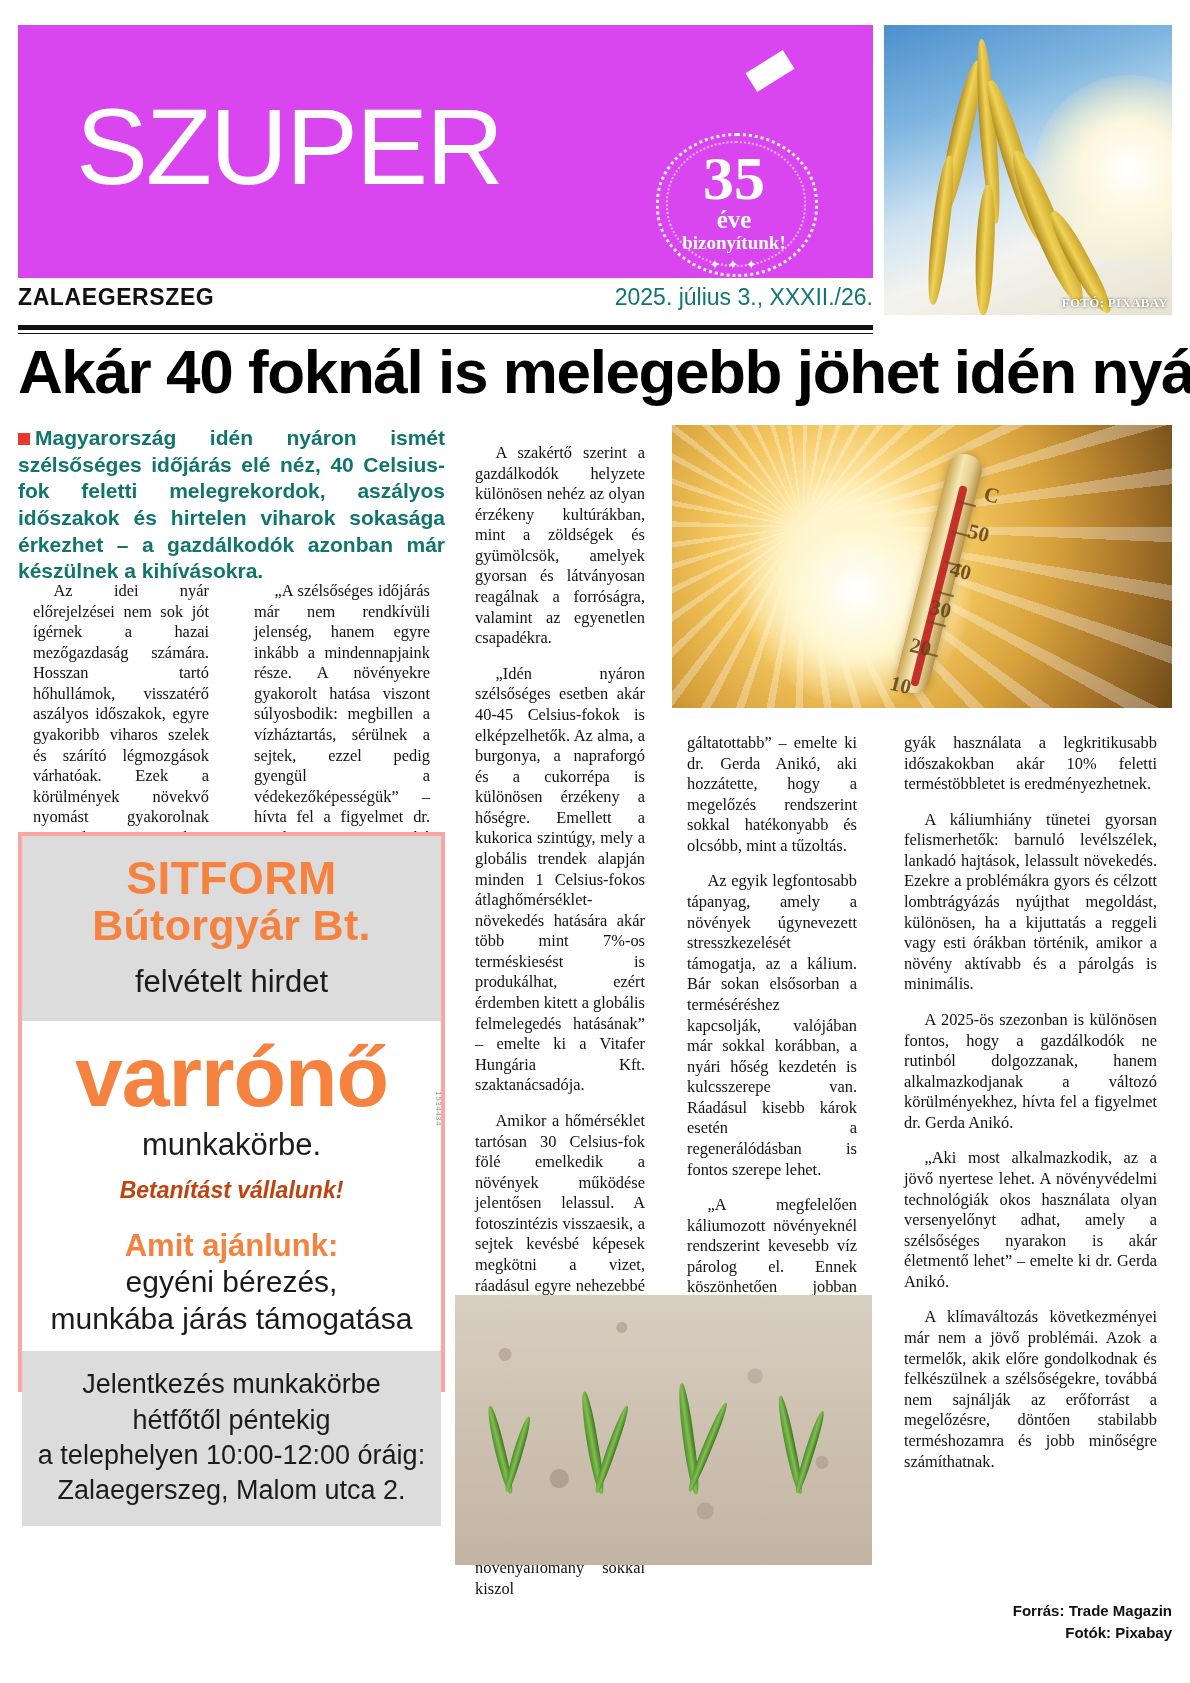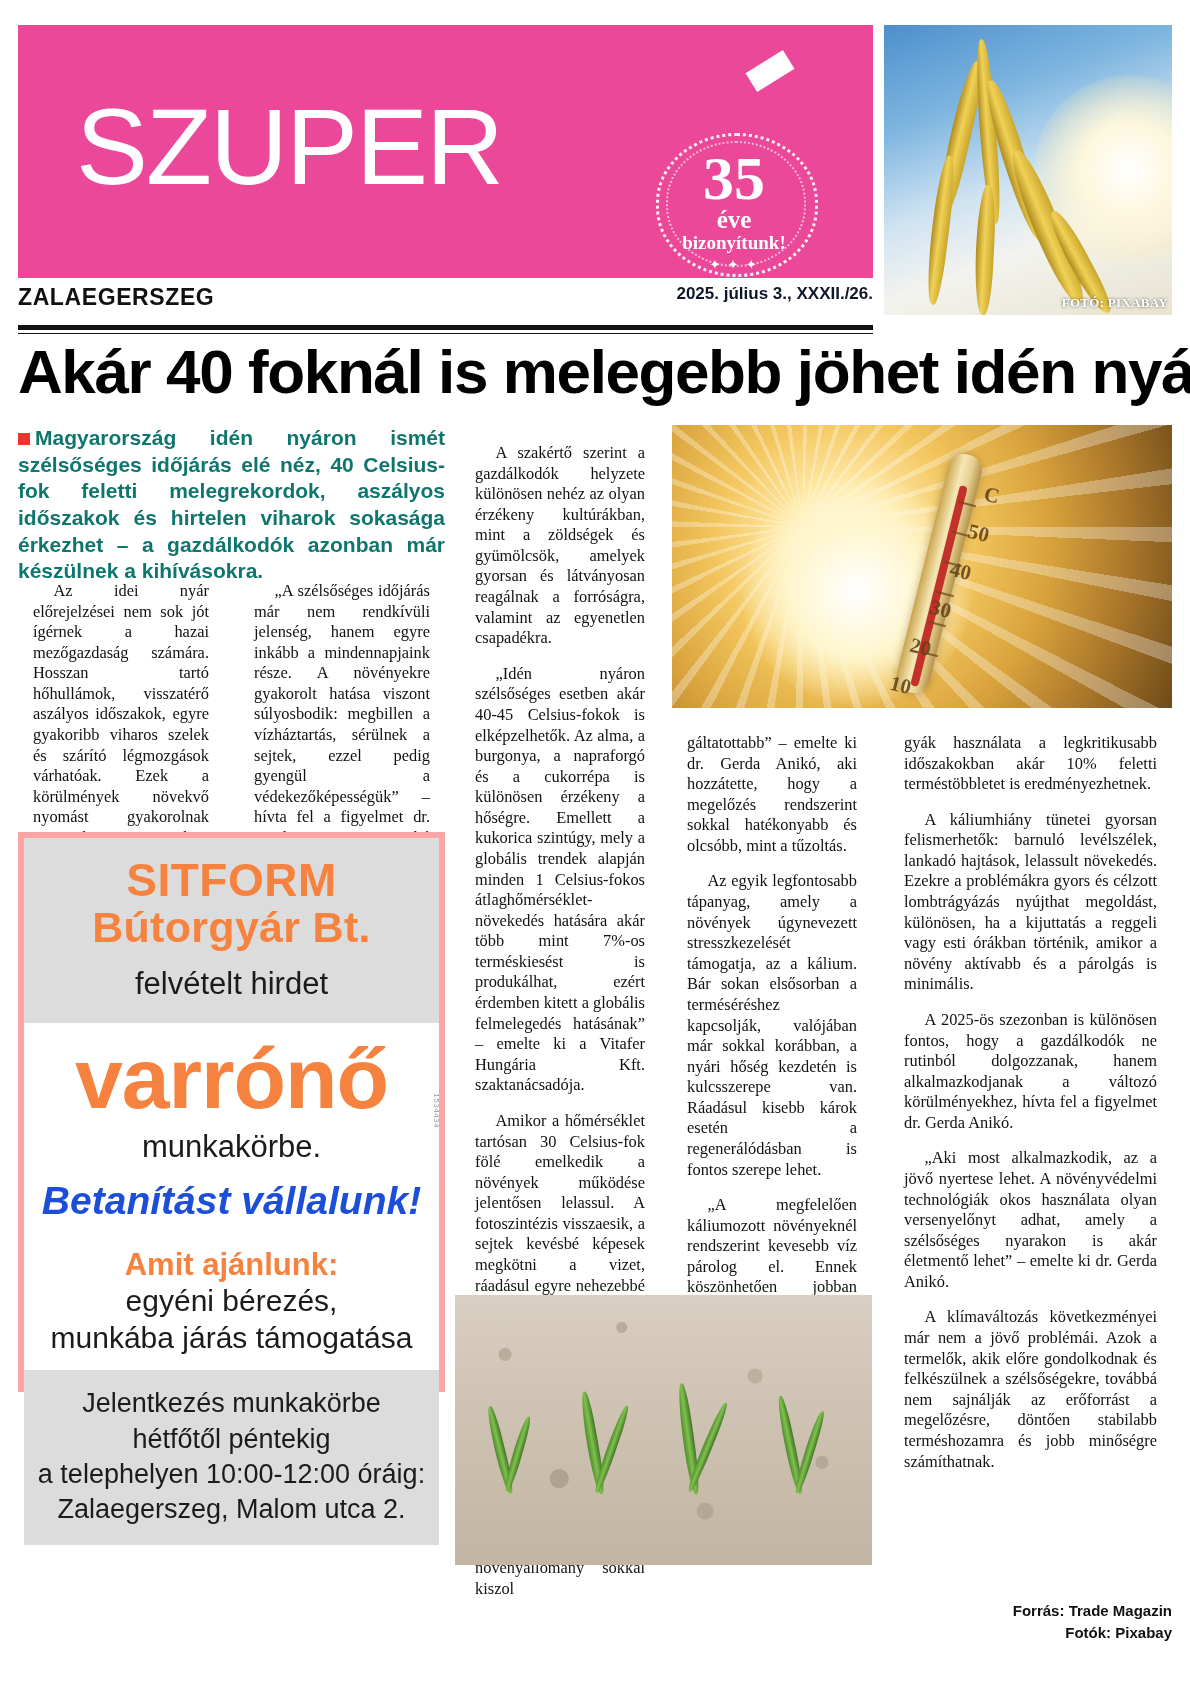--- a/index.html
+++ b/index.html
@@ -4,21 +4,21 @@
 <style>
   html,body{margin:0;padding:0;}
   body{
     width:1190px;height:1683px;background:#ffffff;
     font-family:"Liberation Serif",serif;
     -webkit-font-smoothing:antialiased;
   }
   .page{position:relative;width:1190px;height:1683px;overflow:hidden;}
 
   
-  .masthead{position:absolute;left:18px;top:25px;width:855px;height:253px;background:#ec4899;overflow:hidden;}
+  .masthead{position:absolute;left:18px;top:25px;width:855px;height:253px;background:#d946ef;overflow:hidden;}
   .logo-szuper{
     position:absolute;left:58px;top:68px;
     font-family:"Liberation Sans",sans-serif;
     font-size:108px;font-weight:400;color:#ffffff;letter-spacing:-2px;line-height:1;
   }
   .logo-inf{
     position:absolute;left:408px;top:22px;
     font-family:"Liberation Sans",sans-serif;
     font-size:228px;font-weight:400;color:#ffffff;line-height:1;letter-spacing:-8px;
   }
@@ -74,21 +74,21 @@
   }
 
   
   .dateline{position:absolute;left:18px;top:282px;width:855px;height:34px;}
   .city{
     position:absolute;left:0;top:2px;
     font-family:"Liberation Sans",sans-serif;font-weight:700;font-size:23px;color:#111;letter-spacing:.6px;
   }
   .issue{
     position:absolute;right:0;top:2px;
-    font-family:"Liberation Sans",sans-serif;font-weight:700;font-size:17px;color:#0f172a;
+    font-family:"Liberation Sans",sans-serif;font-weight:400;font-size:23px;color:#0f766e;
   }
   .rule-thick{position:absolute;left:18px;top:325px;width:855px;height:5px;background:#111;}
   .rule-thin{position:absolute;left:18px;top:333px;width:855px;height:1px;background:#111;}
 
   
   .headline{
     position:absolute;left:18px;top:340px;width:1154px;
     font-family:"Liberation Sans",sans-serif;font-weight:700;font-size:62px;color:#000;
     line-height:1.02;letter-spacing:-1.4px;white-space:nowrap;
   }
@@ -155,42 +155,42 @@
       radial-gradient(circle at 72% 30%,rgba(165,150,130,.45) 0 7px,rgba(0,0,0,0) 8px),
       radial-gradient(circle at 25% 68%,rgba(140,125,105,.42) 0 9px,rgba(0,0,0,0) 10px),
       radial-gradient(circle at 60% 80%,rgba(155,140,120,.4) 0 8px,rgba(0,0,0,0) 9px),
       radial-gradient(circle at 88% 62%,rgba(150,135,115,.4) 0 6px,rgba(0,0,0,0) 7px);
   }
   .sprout{position:absolute;background:linear-gradient(90deg,#4f8a2f,#7fc04c 50%,#3f7324);border-radius:60% 40% 50% 50%;}
 
   
   .ad{
     position:absolute;left:18px;top:832px;width:427px;height:560px;
-    border:6px solid #fca5a5;background:#ffffff;box-sizing:border-box;
+    border:4px solid #fca5a5;background:#ffffff;box-sizing:border-box;
   }
   .ad-top{background:#dcdcdc;padding:18px 10px 22px;text-align:center;}
   .ad-brand1{
     font-family:"Liberation Sans",sans-serif;font-weight:700;font-size:46px;color:#f5833f;line-height:1.05;letter-spacing:.5px;
   }
   .ad-brand2{
     font-family:"Liberation Sans",sans-serif;font-weight:700;font-size:43px;color:#f5833f;line-height:1.1;letter-spacing:.3px;
   }
   .ad-sub{
     font-family:"Liberation Sans",sans-serif;font-weight:400;font-size:31px;color:#1b1b1b;margin-top:14px;line-height:1.15;
   }
   .ad-mid{background:#ffffff;text-align:center;padding:12px 8px 14px;}
   .ad-job{
     font-family:"Liberation Sans",sans-serif;font-weight:700;font-size:86px;color:#f5833f;
     line-height:1.0;letter-spacing:-1px;
   }
   .ad-role{
     font-family:"Liberation Sans",sans-serif;font-weight:400;font-size:31px;color:#1b1b1b;margin-top:8px;
   }
   .ad-train{
-    font-family:"Liberation Sans",sans-serif;font-weight:700;font-style:italic;font-size:39px;color:#1d4ed8;margin-top:14px;
+    font-family:"Liberation Sans",sans-serif;font-weight:700;font-style:italic;font-size:23px;color:#c2410c;margin-top:14px;
   }
   .ad-offer-h{
     font-family:"Liberation Sans",sans-serif;font-weight:700;font-size:31px;color:#f5833f;margin-top:24px;
   }
   .ad-offer1,.ad-offer2{
     font-family:"Liberation Sans",sans-serif;font-weight:400;font-size:30px;color:#1b1b1b;line-height:1.22;
   }
   .ad-bottom{background:#dcdcdc;text-align:center;padding:16px 8px 18px;}
   .ad-bottom div{
     font-family:"Liberation Sans",sans-serif;font-weight:400;font-size:27px;color:#1b1b1b;line-height:1.3;

